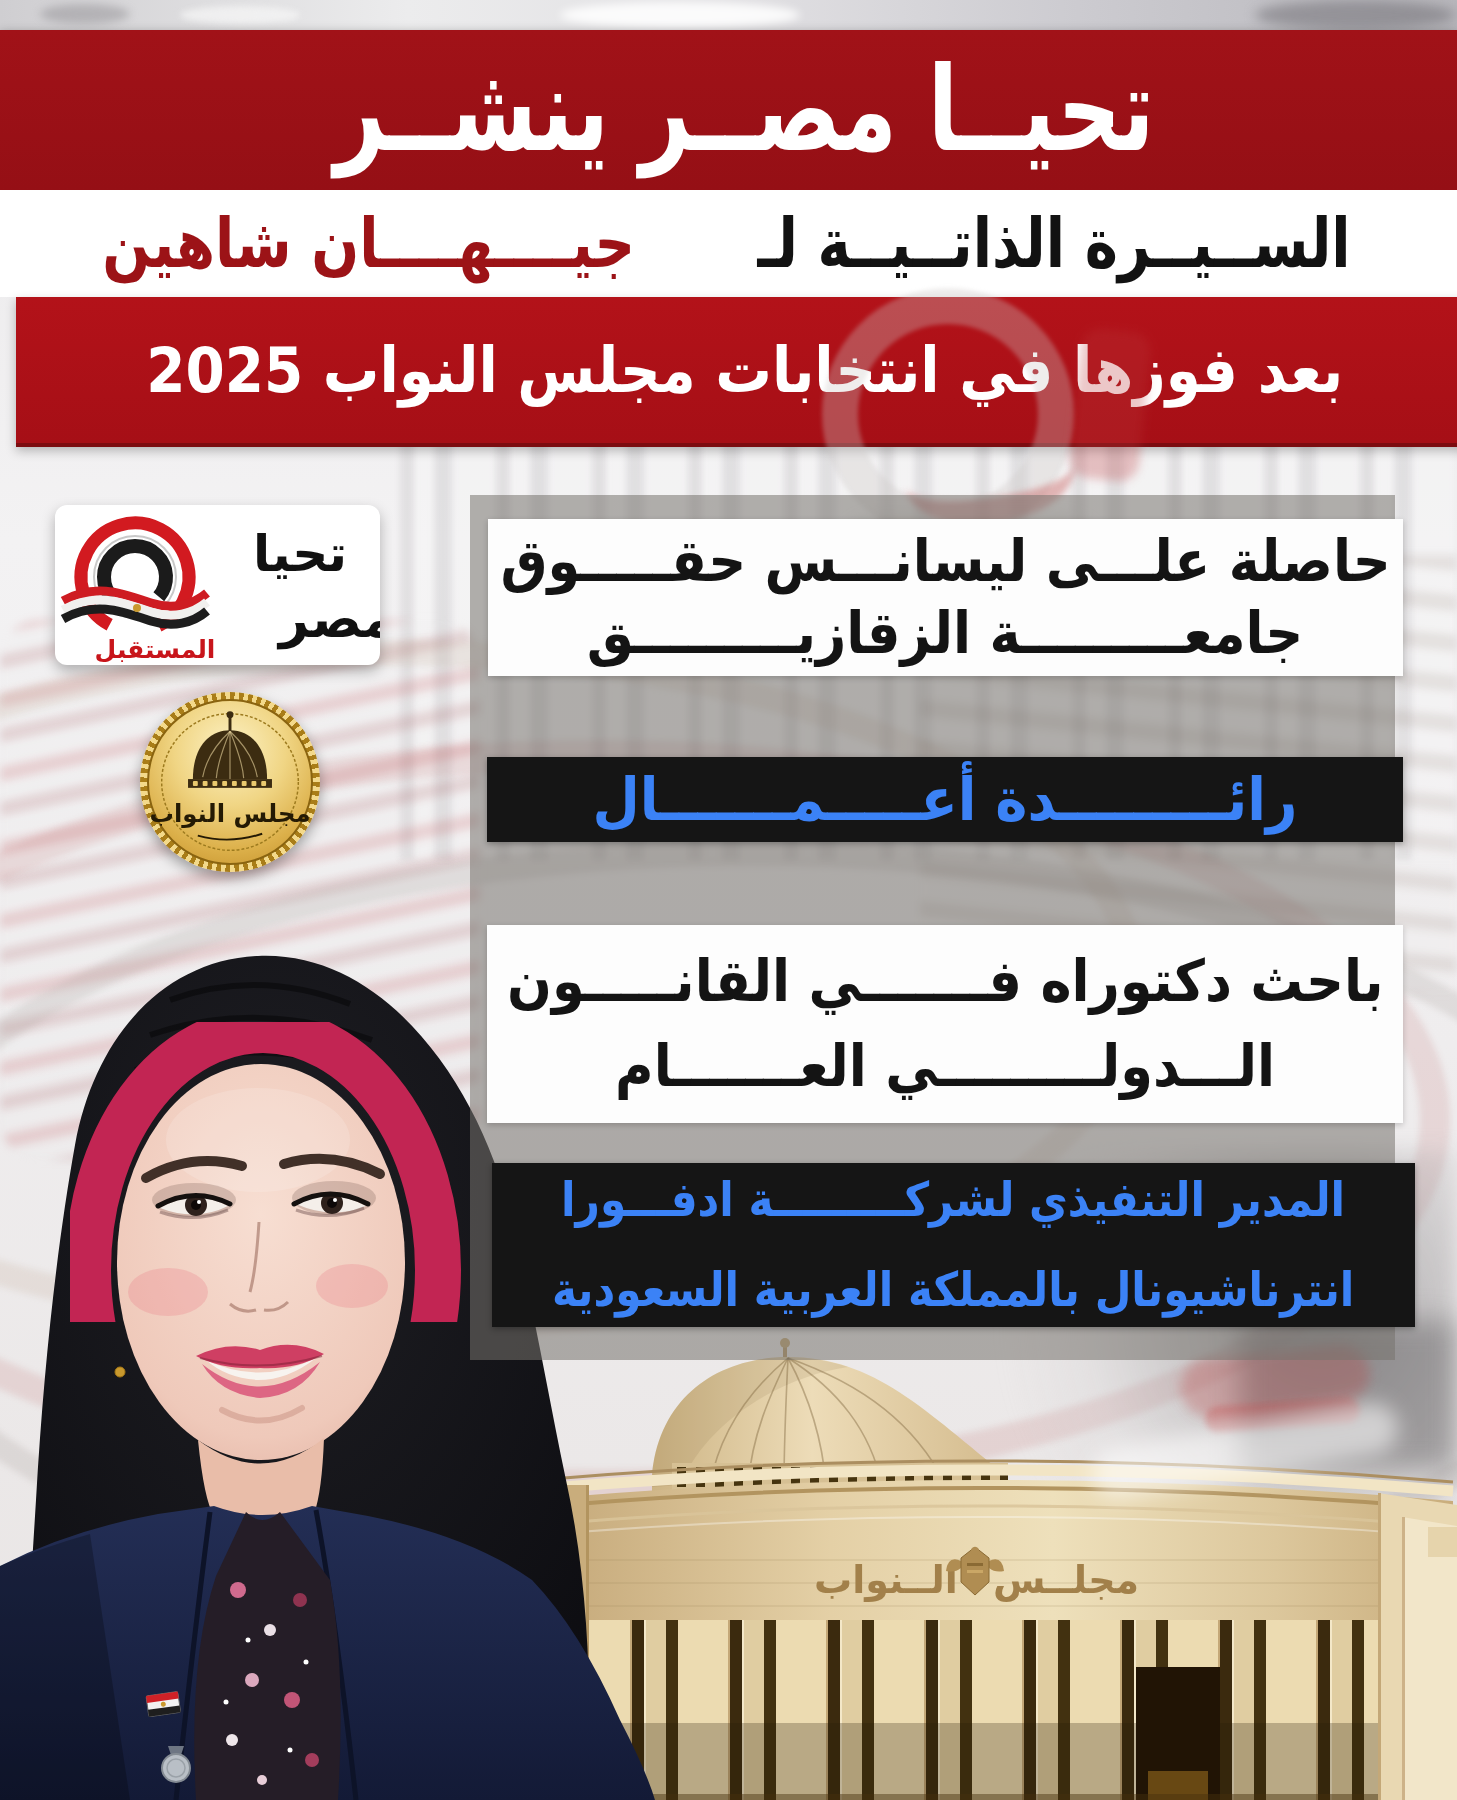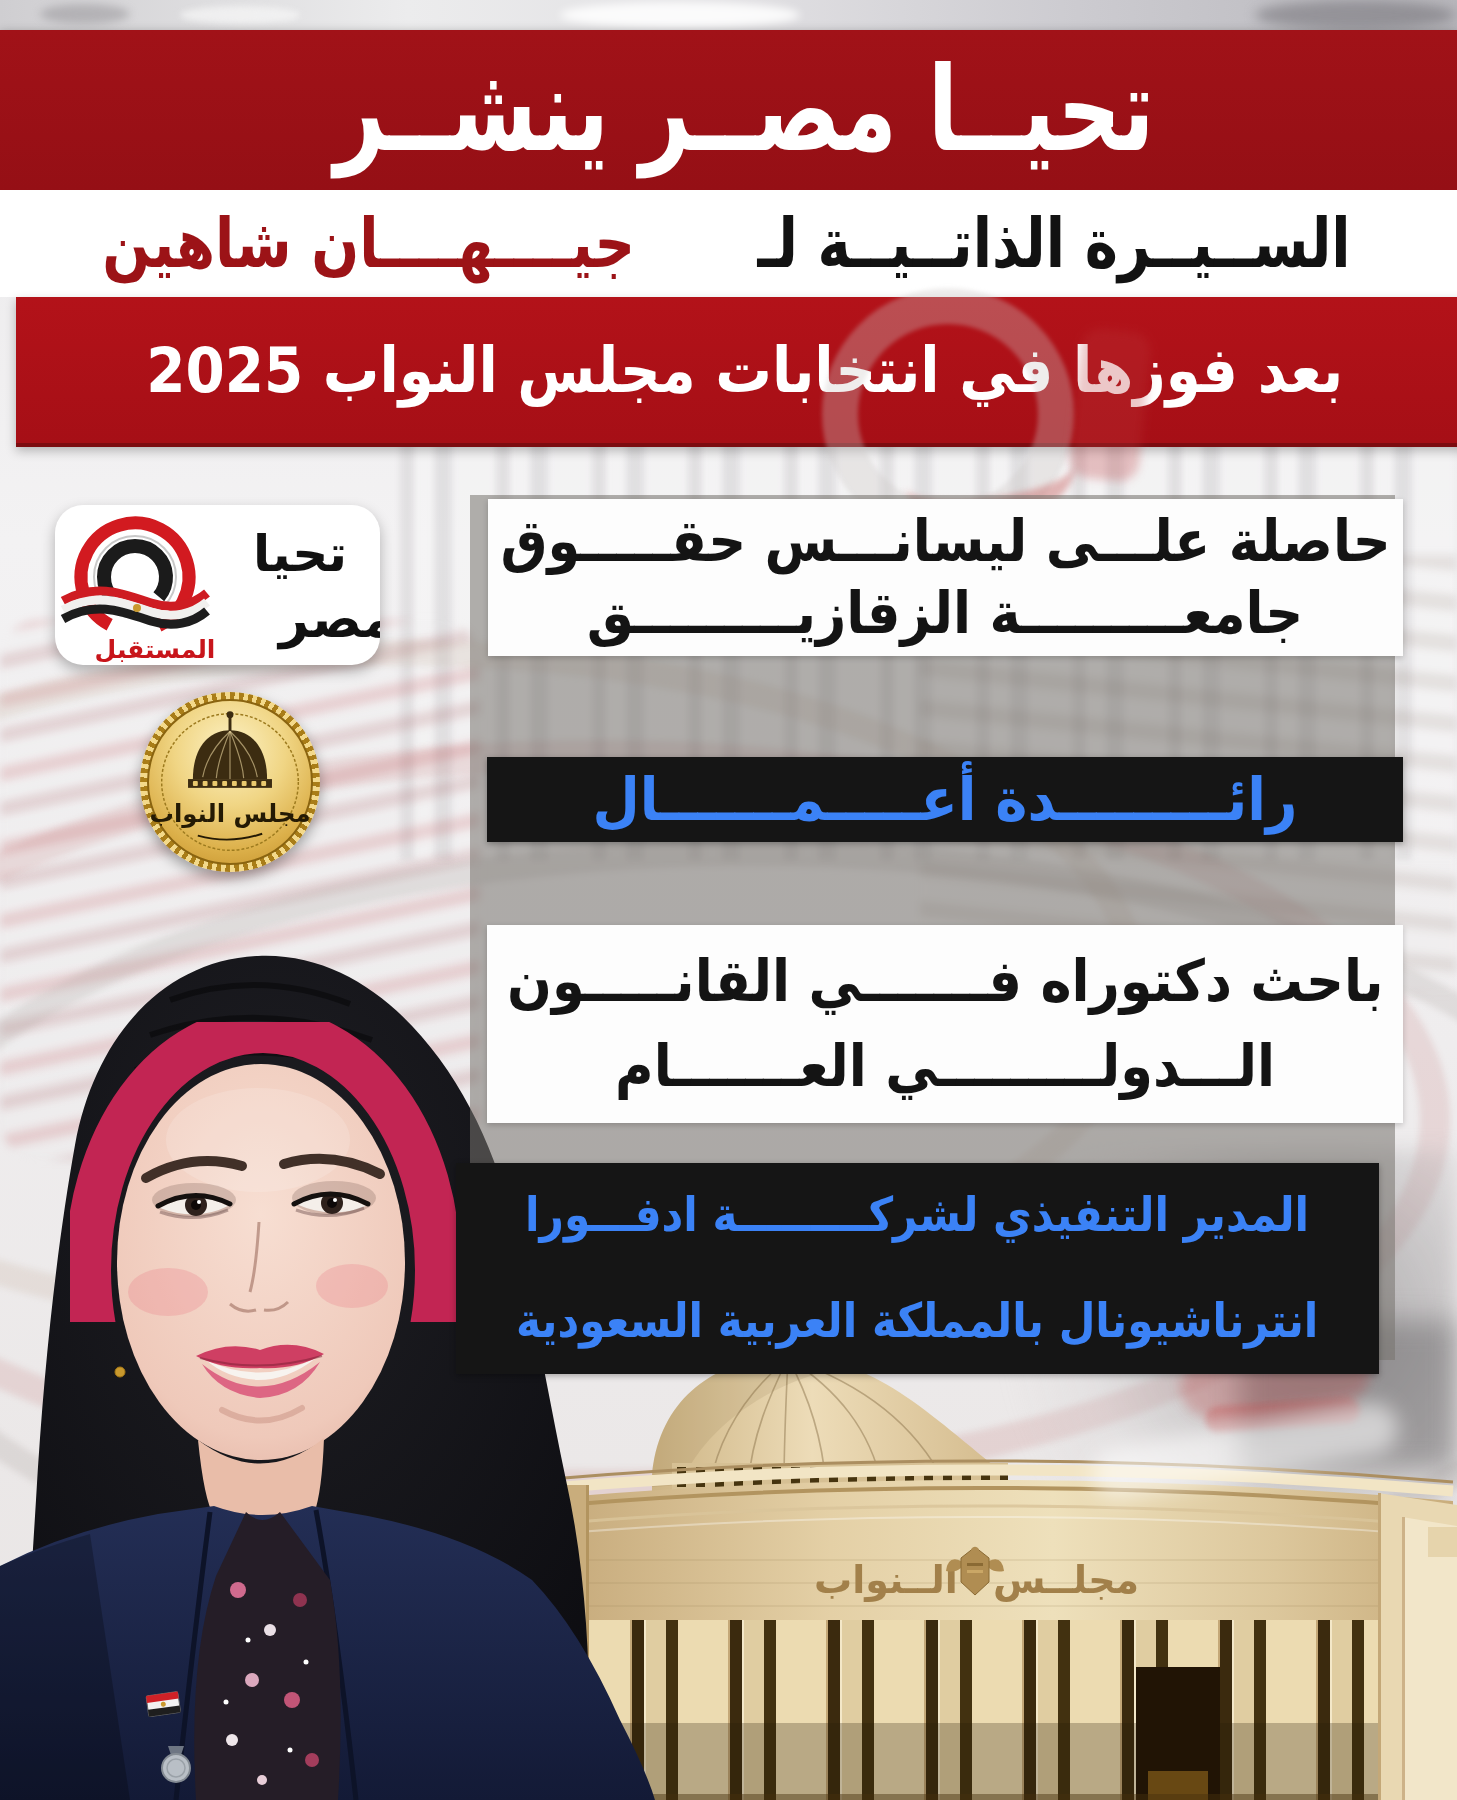--- a/index.html
+++ b/index.html
@@ -65,29 +65,29 @@
     border-bottom:4px solid #7c0c10;box-shadow:0 4px 10px rgba(0,0,0,.25);}
   .rband .txt{display:inline-block;font-size:60px;font-weight:bold;color:#fff;transform:scale(.94,1.05);white-space:nowrap;}
 
   
   .panel{left:470px;top:495px;width:925px;height:865px;background:rgba(118,114,110,.55);z-index:7;}
   .cv{position:absolute;display:flex;flex-direction:column;align-items:center;justify-content:space-evenly;
     direction:rtl;z-index:8;}
   .cv-light{background:#fdfdfd;color:#141414;box-shadow:0 2px 6px rgba(0,0,0,.2);}
   .cv-dark{background:#151515;color:#3b82f6;box-shadow:0 2px 6px rgba(0,0,0,.3);}
   .cv .ln{display:inline-block;font-weight:bold;font-size:56px;transform:scale(.94,1.03);white-space:nowrap;line-height:1.05;}
-  .cv1{left:488px;top:499px;width:915px;height:157px;}
+  .cv1{left:488px;top:519px;width:915px;height:157px;}
   .cv2{left:487px;top:757px;width:916px;height:85px;}
   .cv2 .ln{font-size:58px;}
   .cv3{left:487px;top:925px;width:916px;height:198px;}
-  .cv4{left:456px;top:1163px;width:923px;height:211px;gap:29px;}
+  .cv4{left:492px;top:1163px;width:923px;height:164px;gap:29px;}
   .cv4 .ln{font-size:46px;transform:scale(.92,1.03);}
 
   
-  .logo-box{left:55px;top:505px;width:325px;height:160px;background:#fff;border-radius:28px;z-index:7;
+  .logo-box{left:55px;top:505px;width:325px;height:160px;background:#fff;border-radius:12px;z-index:7;
     box-shadow:0 6px 14px rgba(0,0,0,.28);overflow:hidden;}
 
   
   .medallion{left:140px;top:692px;width:180px;height:180px;border-radius:50%;z-index:7;
     background:repeating-conic-gradient(#a97d18 0deg 3deg,#f3d98a 3deg 6deg);
     box-shadow:0 6px 14px rgba(0,0,0,.35);}
   .med-inner{position:absolute;inset:7px;border-radius:50%;border:2px solid #8a6410;
     background:radial-gradient(circle at 50% 30%,#fdf2c5 0%,#f0d584 40%,#dcb04a 72%,#c08c26 100%);}
 
   

